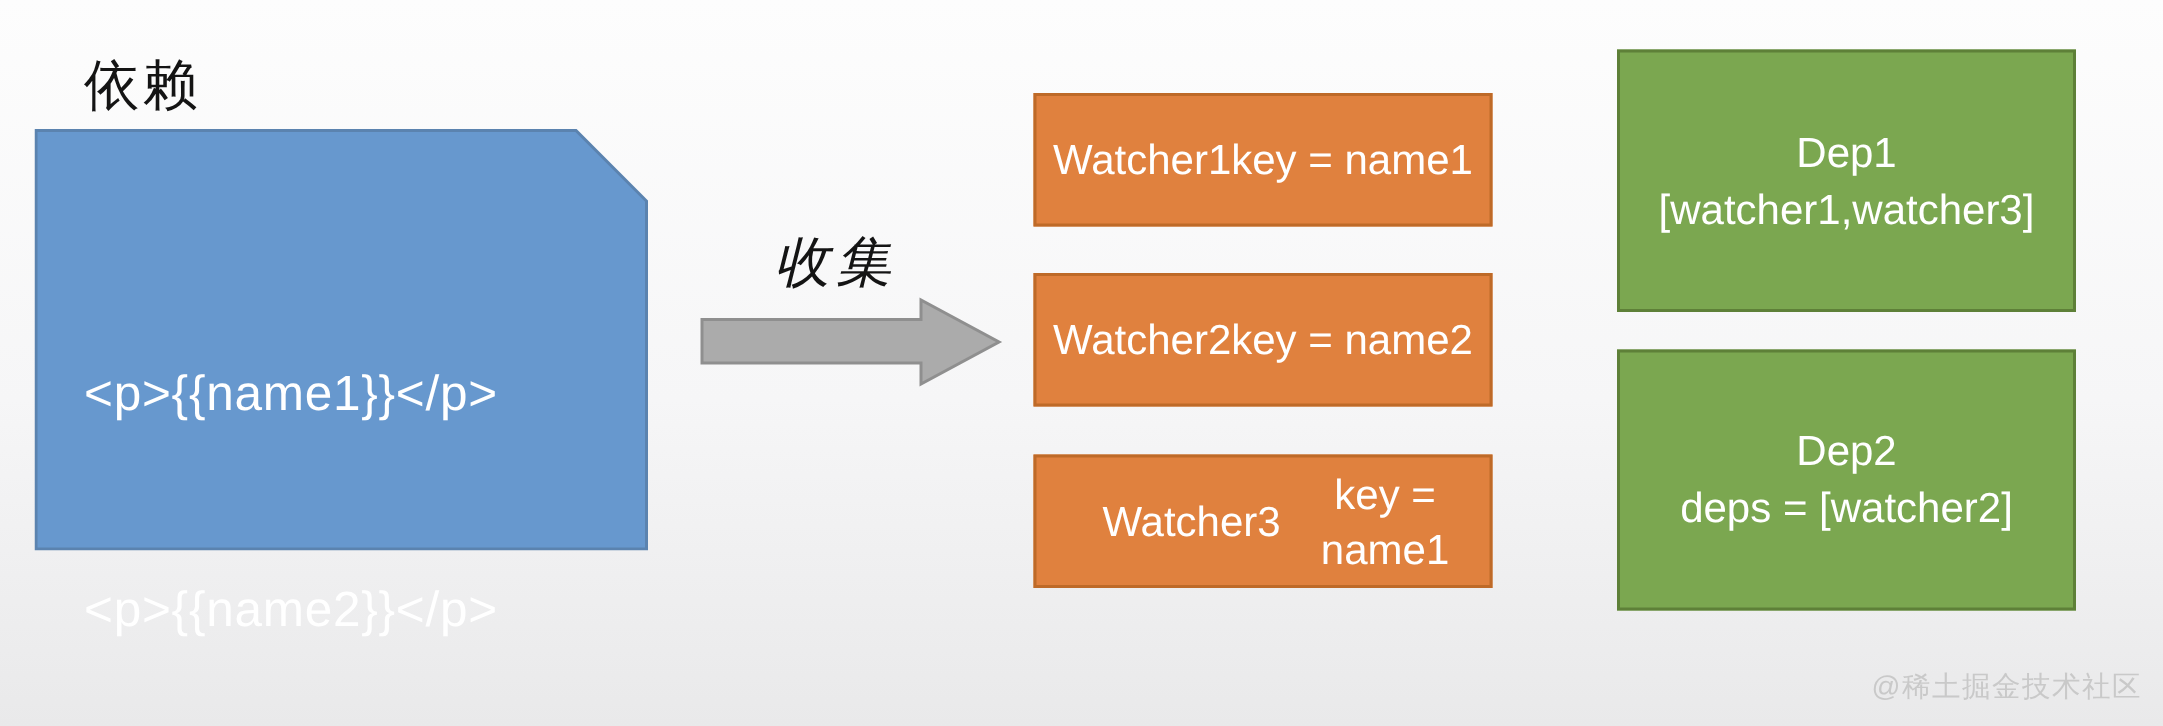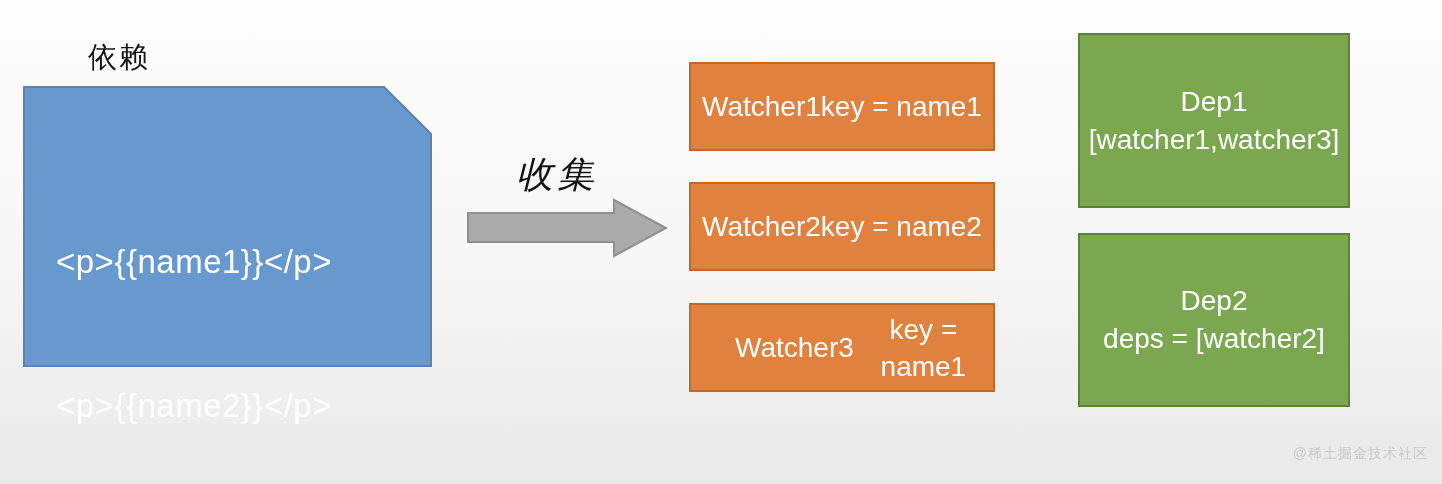--- a/index.html
+++ b/index.html
@@ -11,25 +11,24 @@
     height: 484px;
     overflow: hidden;
     background: linear-gradient(180deg, #fdfdfd 0%, #f6f6f7 55%, #e9e9ea 100%);
     font-family: "Liberation Sans", sans-serif;
   }
 
   .dep-title {
     position: absolute;
     left: 56px;
     top: 34px;
-    font-size: 29px;
+    font-size: 37px;
     line-height: 46px;
     color: #141414;
     letter-spacing: 2px;
-    margin-left: 32px;
   }
 
   .blue-box-svg {
     position: absolute;
     left: 23px;
     top: 86px;
     width: 409px;
     height: 281px;
   }
 
@@ -79,40 +78,40 @@
     font-size: 28px;
     line-height: 37px;
   }
   .watcher-box.w1 { top: 62px; }
   .watcher-box.w2 { top: 182px; align-items: center; }
   .watcher-box.w3 { top: 303px; padding-left: 44px; }
 
   .dep-box {
     position: absolute;
     left: 1078px;
-    width: 272px;
+    width: 306px;
     background: #7ba750;
     border: 2px solid #5e8038;
     color: #ffffff;
     display: flex;
     flex-direction: column;
     align-items: center;
     justify-content: center;
     text-align: left;
     font-size: 28px;
     line-height: 38px;
   }
   .dep-box.d1 { top: 33px;  height: 175px; }
   .dep-box.d2 { top: 233px; height: 174px; }
 
   .watermark {
     position: absolute;
     right: 14px;
     top: 445px;
-    font-size: 14px;
+    font-size: 19px;
     color: #c9c9c9;
     letter-spacing: 1px;
   }
 </style>
 </head>
 <body>
 
 <div class="canvas">
 
   <div class="dep-title">依赖</div>

